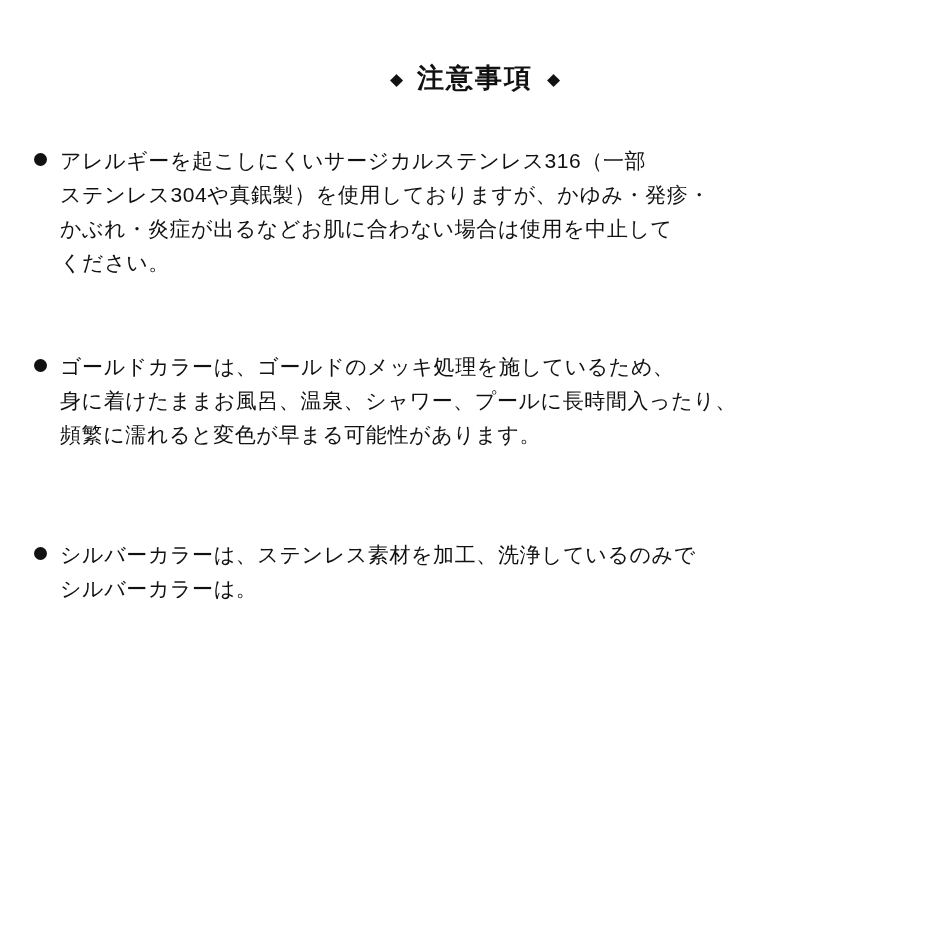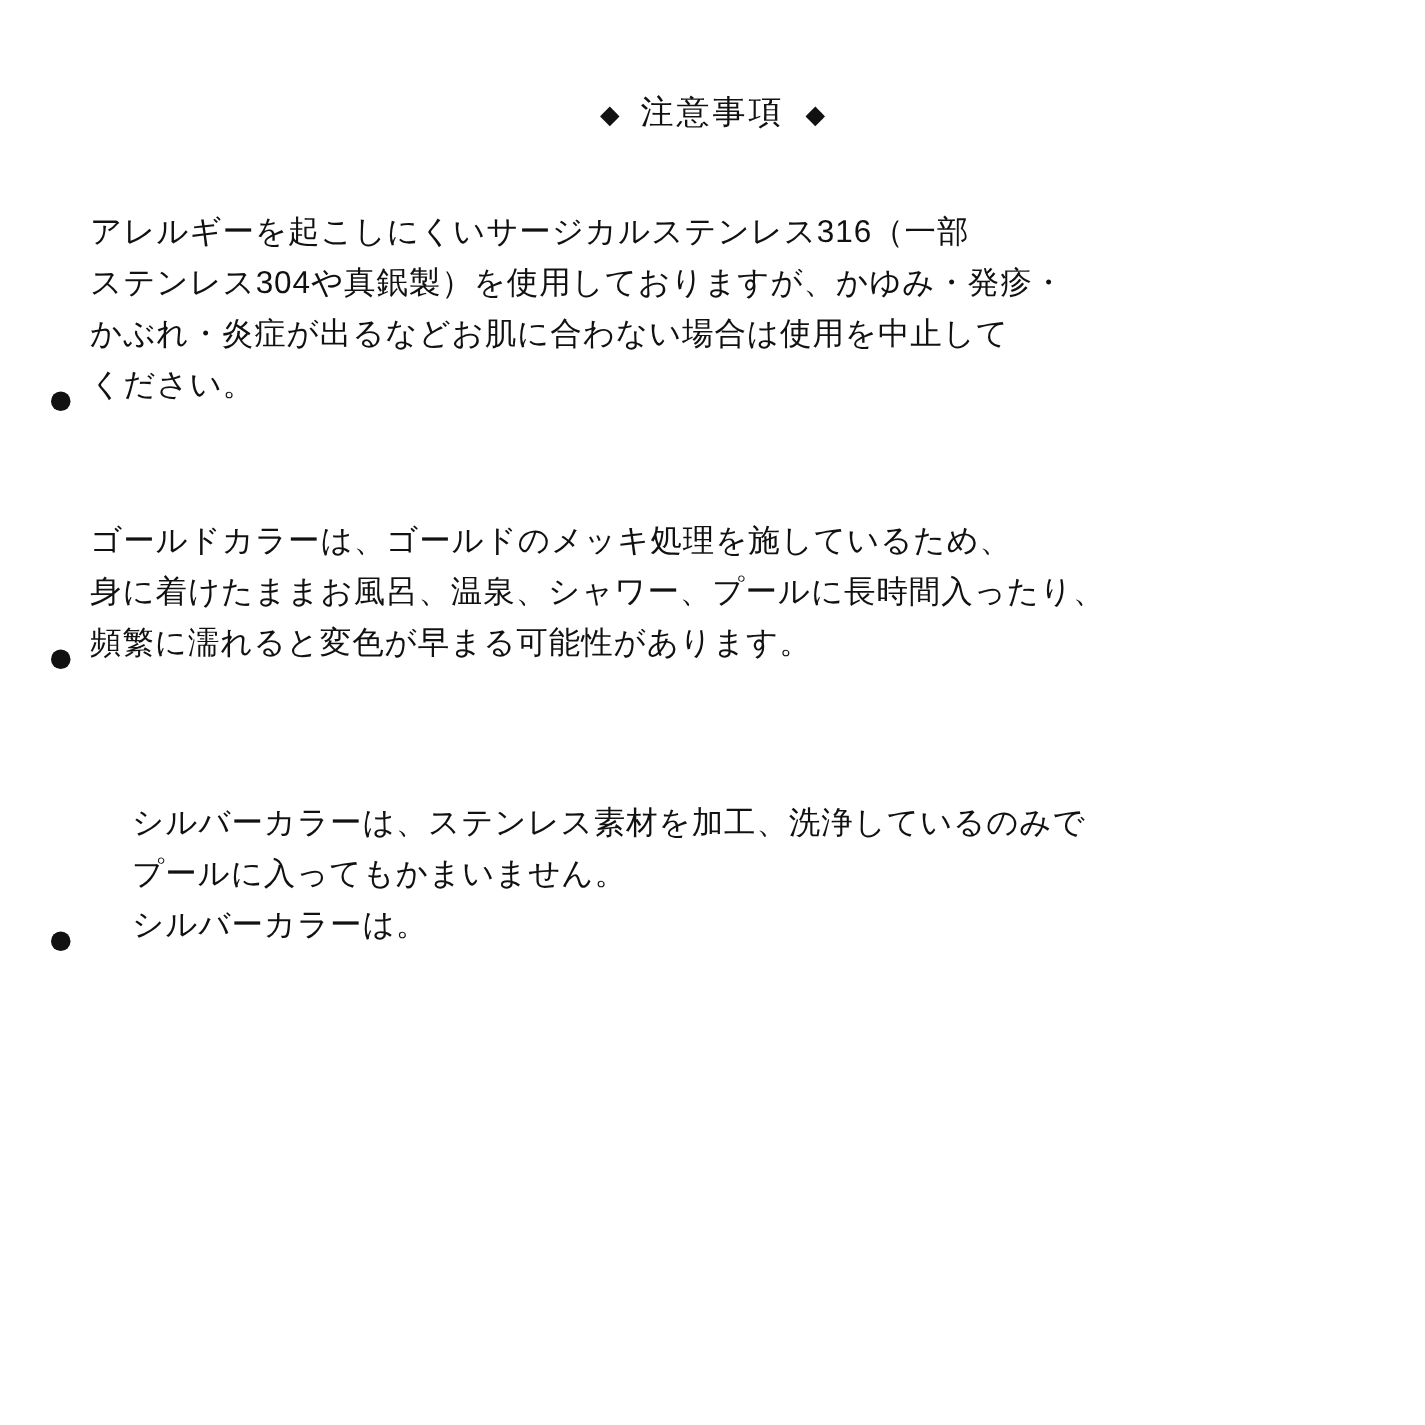--- a/index.html
+++ b/index.html
@@ -23,42 +23,41 @@
   }
   .title-row {
     display: flex;
     align-items: center;
     justify-content: center;
     gap: 14px;
     margin-top: 60px;
     margin-bottom: 48px;
   }
   .title-text {
-    font-size: 22px;
-    font-weight: 400;
+    font-size: 27px;
+    font-weight: 700;
     letter-spacing: 2px;
     color: #111111;
   }
   .diamond {
     font-size: 17px;
     line-height: 1;
     color: #111111;
     transform: translateY(1px);
   }
   .notes {
     padding: 0 44px 0 34px;
   }
   .note {
     display: flex;
-    align-items: flex-end;
+    align-items: flex-start;
     margin-bottom: 52px;
   }
   .note:last-child {
     margin-bottom: 12px;
-    gap: 28px;
   }
   .bullet {
     flex: 0 0 auto;
     width: 13px;
     height: 13px;
     border-radius: 50%;
     background: #111111;
     margin-top: 9px;
     margin-right: 13px;
   }
@@ -109,19 +108,18 @@
         <div class="line">頻繁に濡れると変色が早まる可能性があります。</div>
       </div>
     </div>
 
     <div class="spacer-b"></div>
 
     <div class="note">
       <span class="bullet"></span>
       <div class="note-body">
         <div class="line">シルバーカラーは、ステンレス素材を加工、洗浄しているのみで</div>
-        <div class="line">プールに入ってもかまいません。</div>
         <div class="line">シルバーカラーは。</div>
       </div>
     </div>
 
   </div>
 </div>
 
 </body></html>

